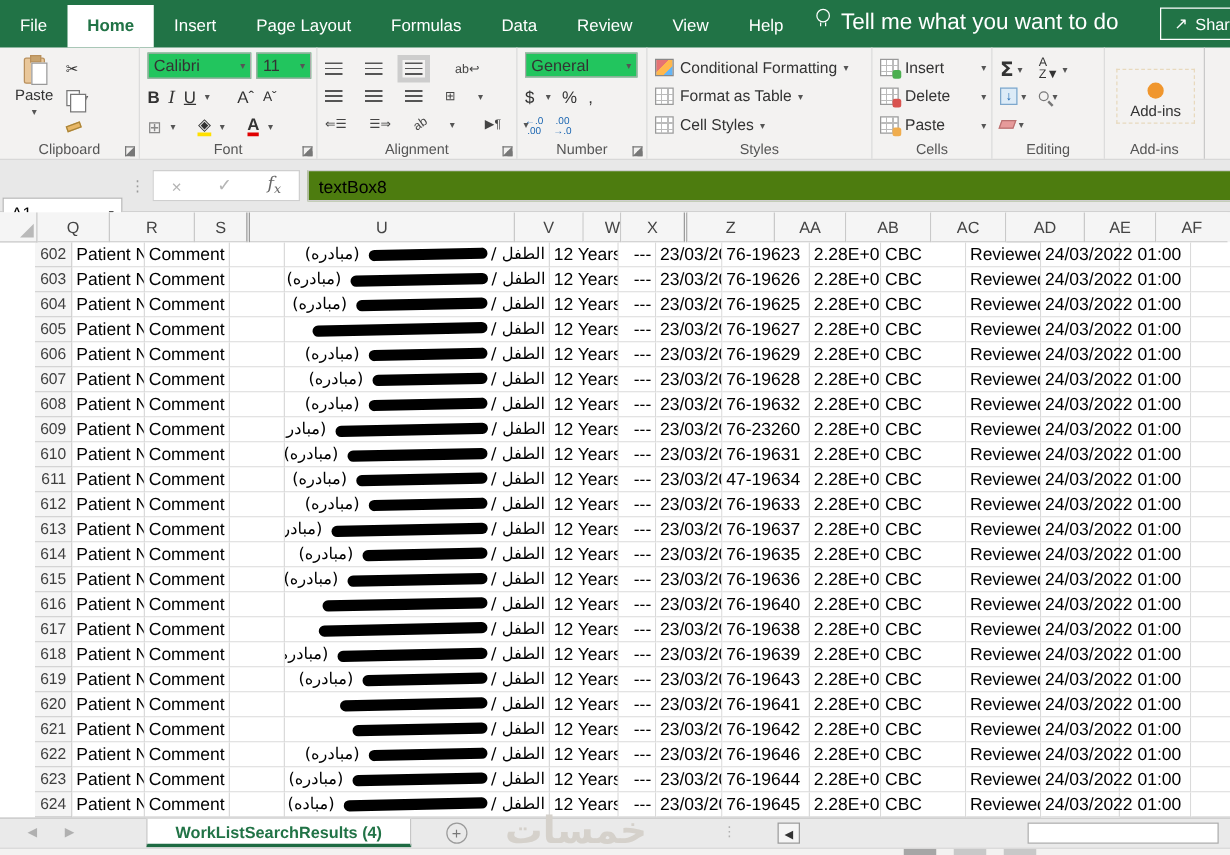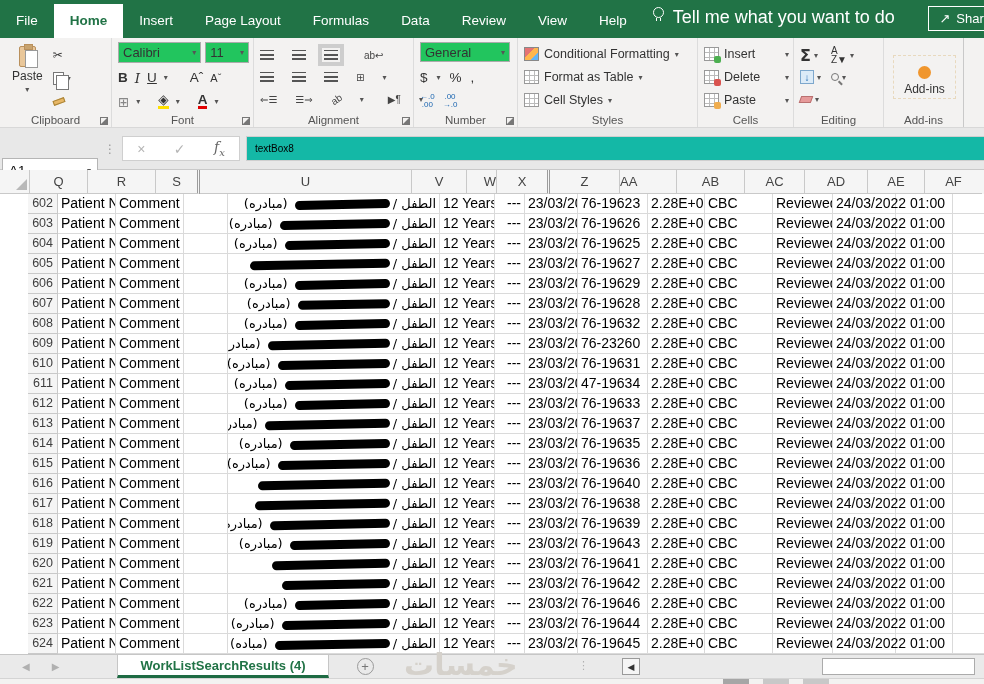--- a/index.html
+++ b/index.html
@@ -59,34 +59,34 @@
   .eraser { width:12px; height:7px; background:#e69a9a; border:1px solid #b97070; transform:skewX(-20deg); }
   .addin-dot { width:13px; height:13px; border-radius:50%; background:#f0962d; margin:6px 0 3px; }
   .addin-box { border:1px dashed #e8d9be; padding:4px 10px 2px; display:flex; flex-direction:column; align-items:center; }
 
   
   .fbar { height:42px; background:#e8e8e8; border-bottom:1px solid #c9c9c9; display:flex; align-items:center; padding:0 0 0 2px; gap:6px; flex:none; }
   .namebox { width:96px; height:25px; background:#fff; border:1px solid #b5b5b5; display:flex; align-items:center; justify-content:space-between; padding:0 6px; font-size:13.5px;margin-top:44px; }
   .dots { color:#9a9a9a; font-size:12px; }
   .fxbox { width:118px; height:25px; background:#fff; border:1px solid #cfcfcf; display:flex; align-items:center; justify-content:space-around; font-size:14px; color:#b5b5b5; }
   .fx { font-style:italic; font-family:"DejaVu Serif",serif; color:#666; font-size:14px; }
-  .finput { flex:1; height:25px; background:#14b8a6; border:1px solid #cfcfcf; border-right:none; display:flex; align-items:center; padding:0 8px; font-size:10px; color:#000; }
+  .finput { flex:1; height:25px; background:#4d7c0f; border:1px solid #cfcfcf; border-right:none; display:flex; align-items:center; padding:0 8px; font-size:14px; color:#000; }
 
   
   .grid { flex:none; position:relative; background:#fff; }
   .hrow { display:flex; height:24px; background:#f5f5f5; }
   .hcell { border-right:1px solid #c9c9c9; border-bottom:1px solid #c9c9c9; font-size:13px; color:#444; text-align:center; line-height:23px; background:#f5f5f5; flex:none; }
   .hcell.dbl { border-right:3px double #9b9b9b; }
   .corner { width:30px; position:relative; }
   .corner i { position:absolute; right:2px; bottom:3px; width:0; height:0; border-left:11px solid transparent; border-bottom:11px solid #b9b9b9; }
   .drow { display:flex; height:20px; }
   .dcell { border-right:1px solid #dadada; border-bottom:1px solid #dadada; font-size:14px; color:#000; padding:0 3px; white-space:nowrap; overflow:hidden; line-height:19px; flex:none; background:#fff; }
   .rownum { width:30px; background:#f5f5f5; border-right:1px solid #c9c9c9; border-bottom:1px solid #c9c9c9; color:#3f3f3f; font-size:12.5px; text-align:right; padding-right:4px; line-height:19px; flex:none;margin-left:28px; }
   .col-Q{width:58px}.col-R{width:68px}.col-S{width:44px}.col-U{width:212px}.col-V{width:55px}
-  .col-W{width:30px;text-align:right}.col-X{width:53px}.col-Z{width:70px}.col-AA{width:57px;text-align:left}
+  .col-W{width:30px;text-align:right}.col-X{width:53px}.col-Z{width:70px}.col-AA{width:57px;text-align:center}
   .col-AB{width:68px}.col-AC{width:60px}.col-AD{width:63px;overflow:visible;position:relative;z-index:2}
   .col-AE{width:57px}.col-AF{width:57px;border-right:none}
   .ucell { direction:rtl; text-align:right; font-family:"DejaVu Sans",sans-serif; font-size:13px; }
   .redact { display:inline-block; height:9px; background:#000; border-radius:5px; vertical-align:middle; margin:0 3px; transform:rotate(-1.2deg); }
 
   
   .sheetbar { height:24px; background:#eaeaea; border-top:1px solid #c6c6c6; display:flex; align-items:stretch; position:relative; flex:none; }
   .navarrows { display:flex; align-items:center; gap:22px; padding:0 18px 0 22px; color:#b0b0b0; font-size:10px; }
   .stab { background:#fff; color:#217346; font-weight:bold; font-size:13px; display:flex; align-items:center; padding:0 22px; border-right:1px solid #c6c6c6; border-left:1px solid #c6c6c6; border-bottom:3px solid #1e6b43; margin-left:40px; cursor:pointer; }
   .addsheet { width:17px; height:17px; border:1px solid #9a9a9a; border-radius:50%; color:#777; font-size:13px; line-height:15px; text-align:center; margin:3px 0 0 28px; cursor:pointer; }

